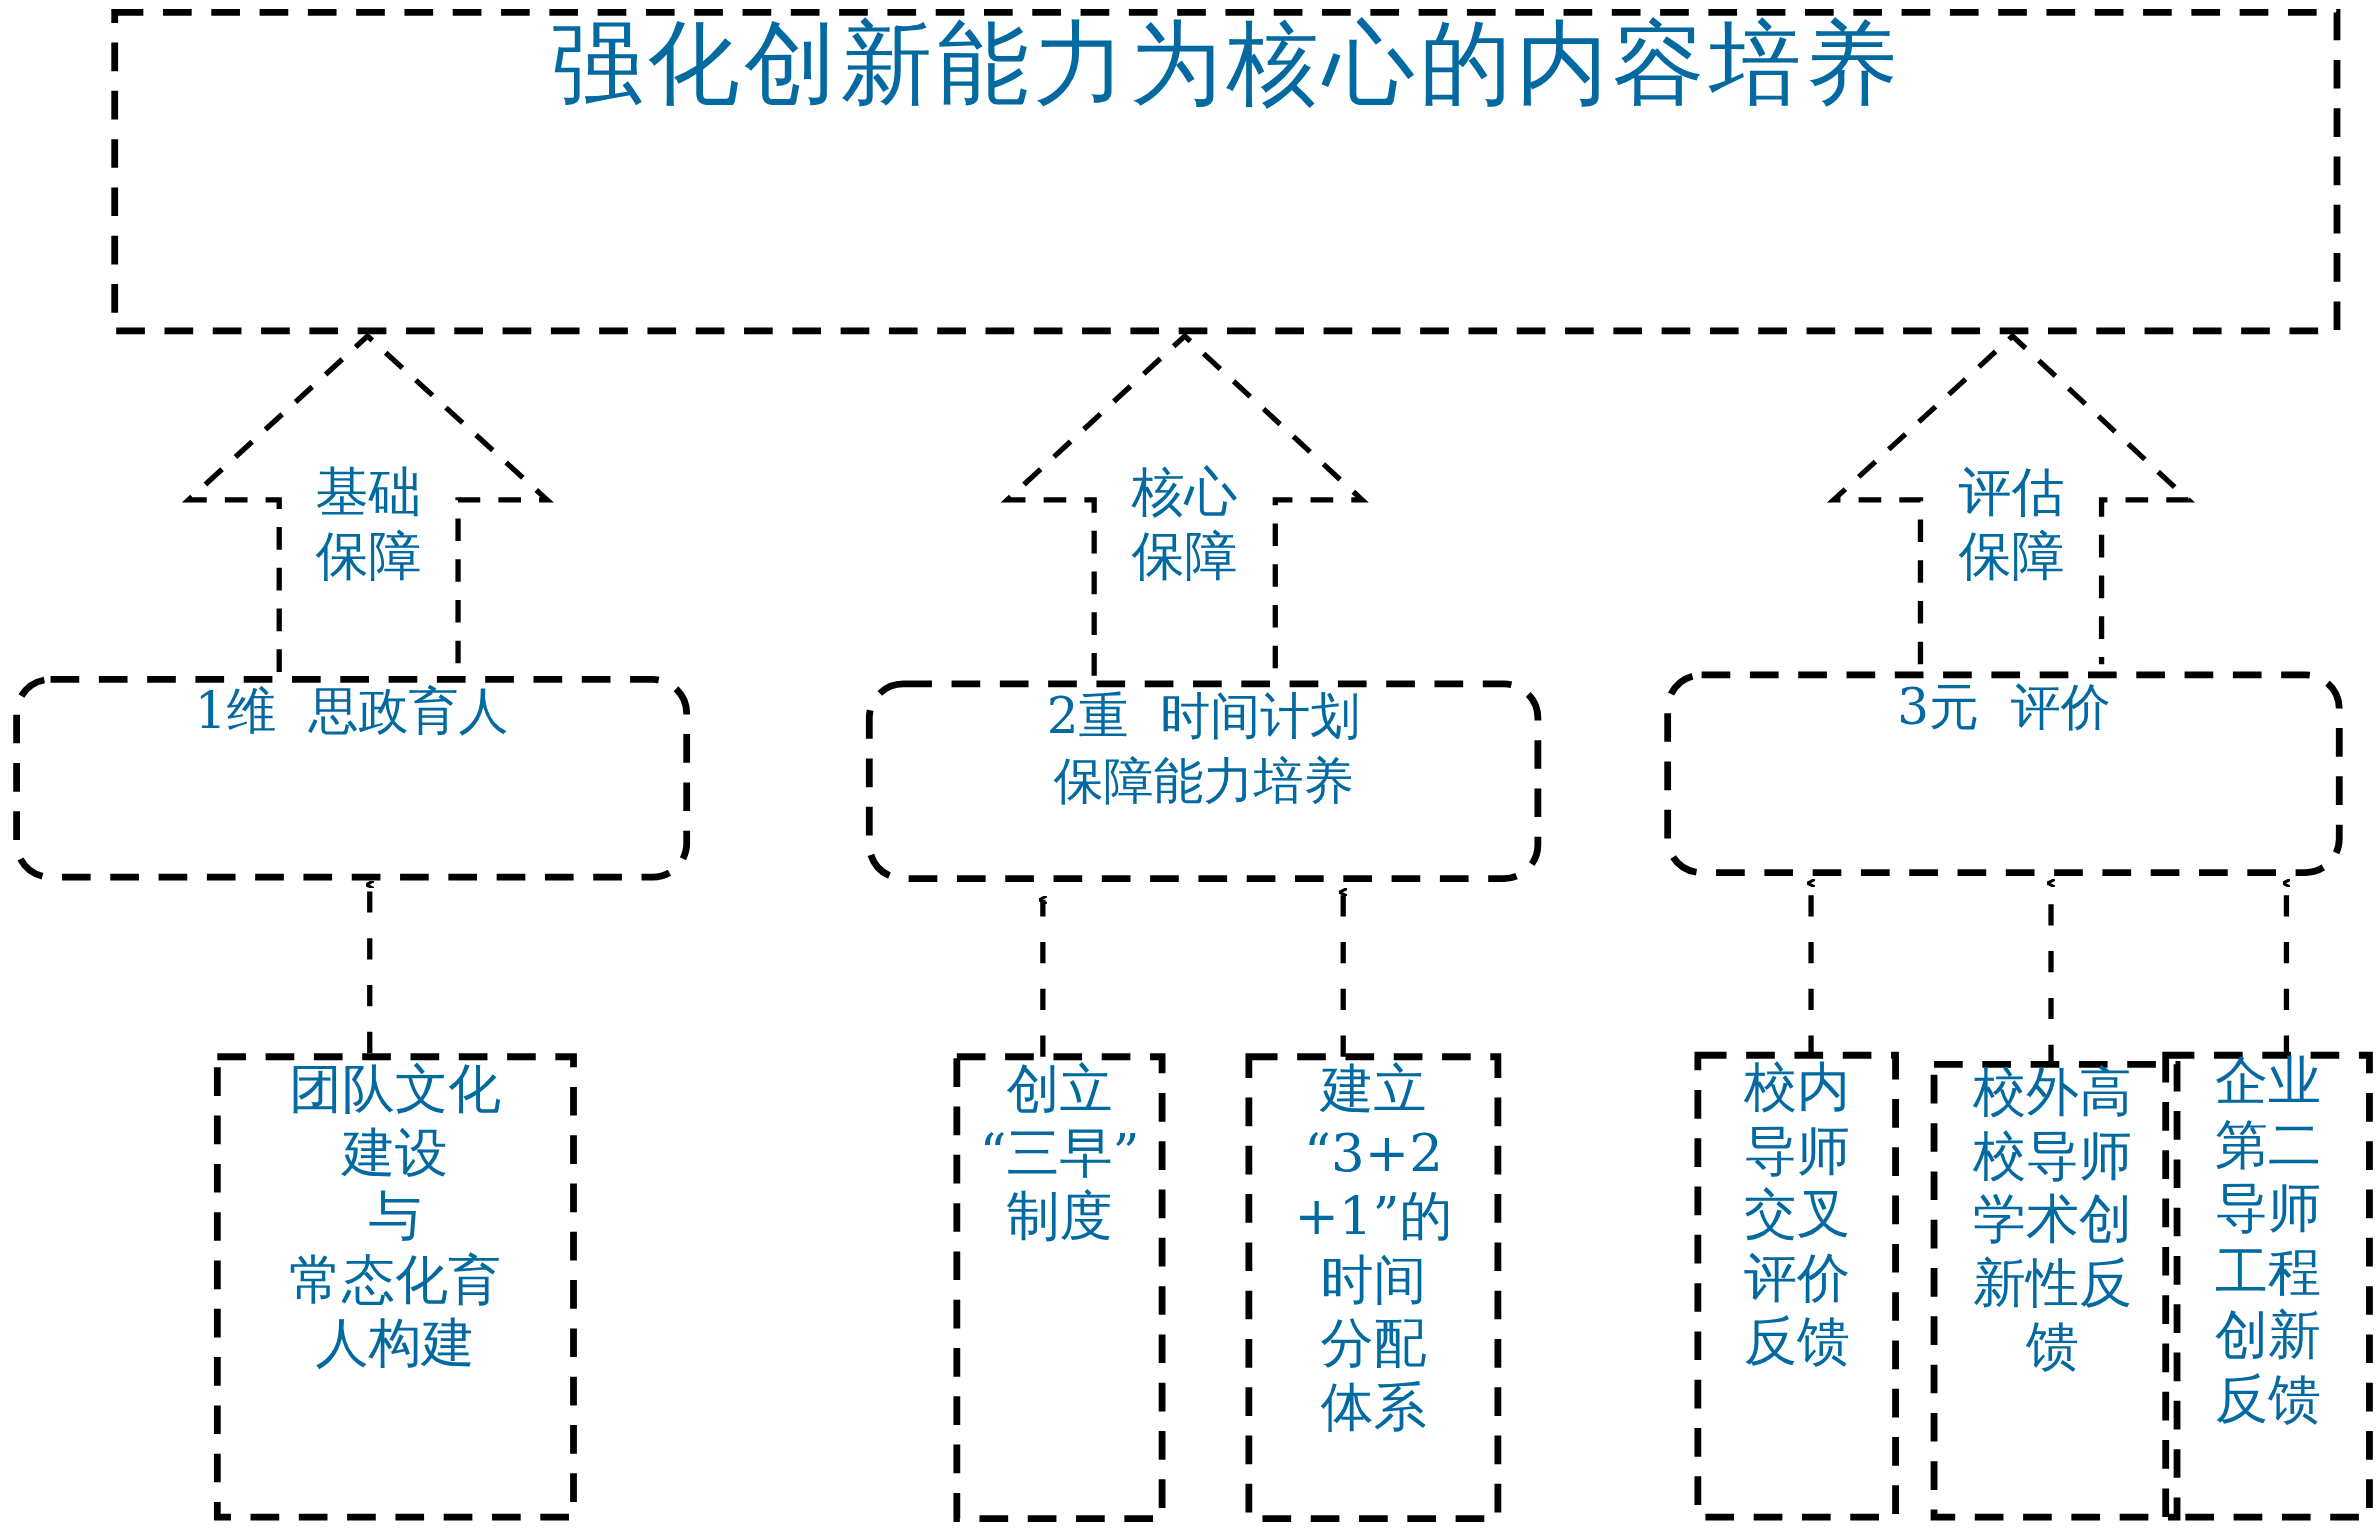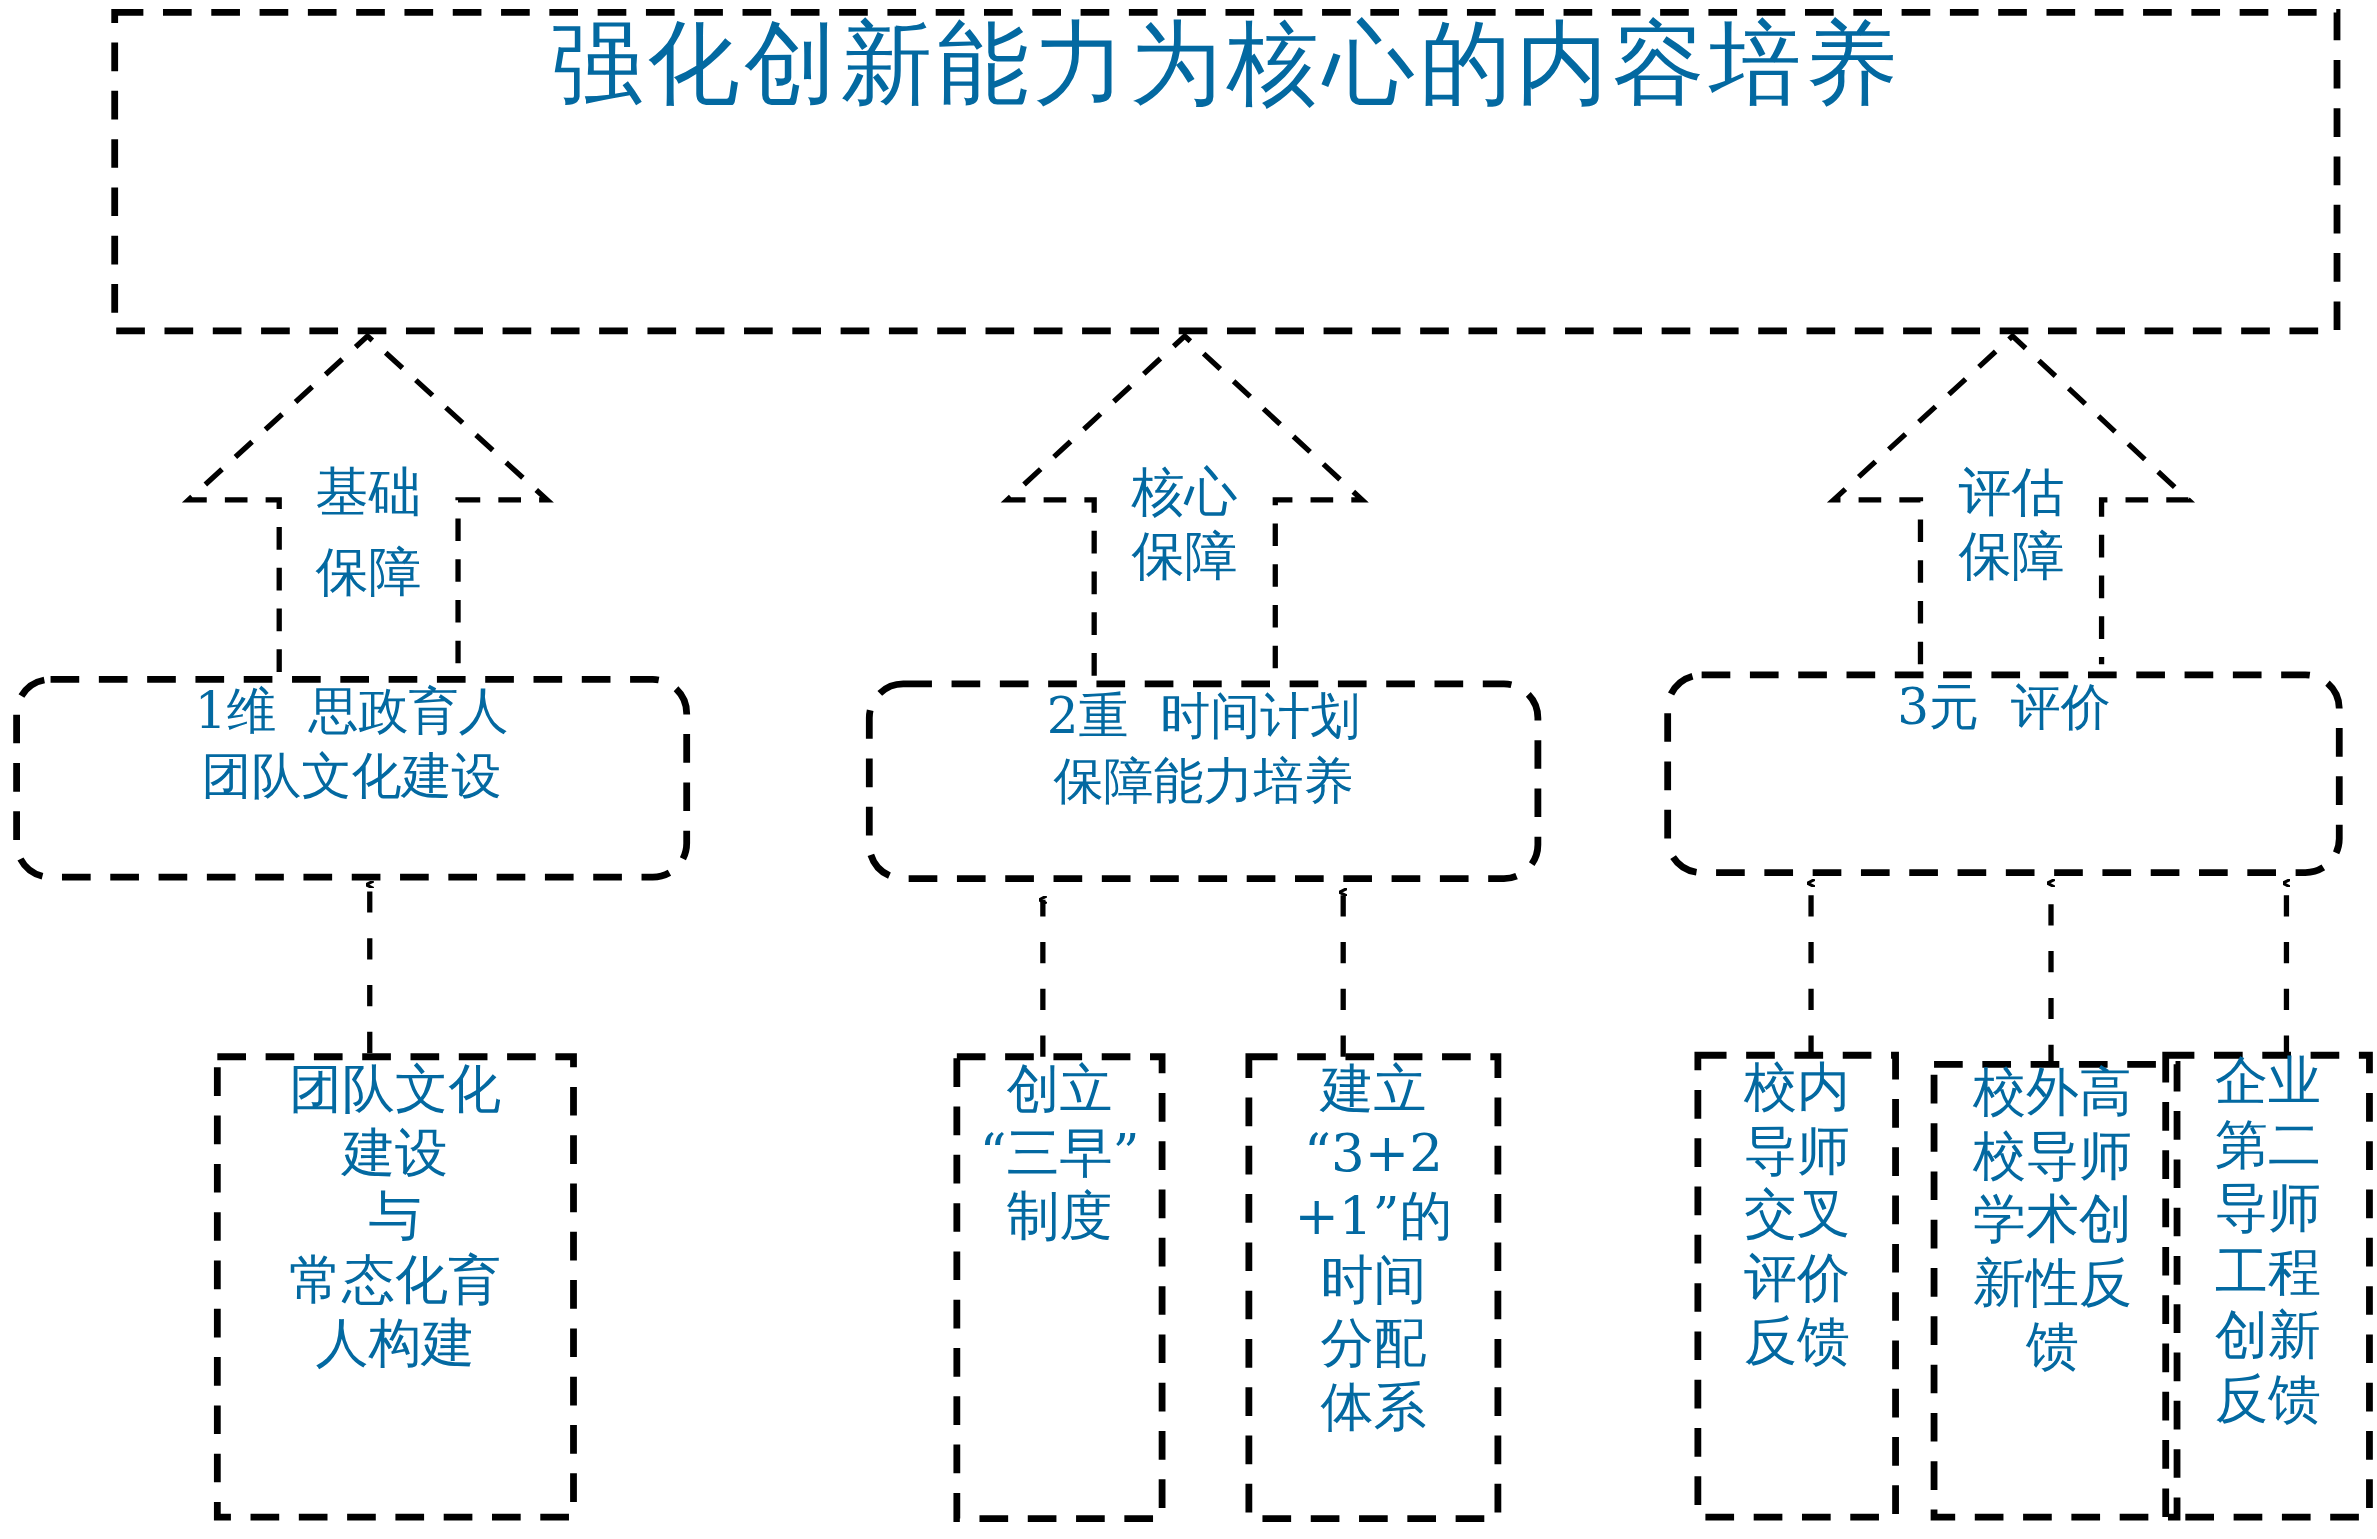--- a/index.html
+++ b/index.html
@@ -56,36 +56,35 @@
     <rect x="2250" y="1398" width="262" height="612"></rect>
     <rect x="2563" y="1410" width="322" height="600"></rect>
     <rect x="2870" y="1398" width="270" height="612"></rect>
   </g>
 </svg>
 
 <div class="txt title" style="left:115px; top:12px; width:2223px; height:302px;">
   <span>强化创新能力为核心的内容培养</span>
 </div>
 
-<div class="txt arrowlbl" style="left:279px; top:460px; width:179px; height:136px;gap:16px;">
+<div class="txt arrowlbl" style="left:279px; top:460px; width:179px; height:136px;">
   <span>基础</span>
   <span>保障</span>
 </div>
 <div class="txt arrowlbl" style="left:1094px; top:460px; width:181px; height:136px;">
   <span>核心</span>
   <span>保障</span>
 </div>
 <div class="txt arrowlbl" style="left:1921px; top:460px; width:181px; height:136px;">
   <span>评估</span>
   <span>保障</span>
 </div>
 
 <div class="txt mid" style="left:16.6px; top:679px; width:670px; height:198px;">
   <span>1维  思政育人</span>
-  <span>团队文化建设</span>
 </div>
 <div class="txt mid" style="left:869px; top:684px; width:669px; height:195px;">
   <span>2重  时间计划</span>
   <span>保障能力培养</span>
 </div>
 <div class="txt mid" style="left:1668px; top:675px; width:672px; height:198px;">
   <span>3元  评价</span>
 </div>
 
 <div class="txt bot" style="left:217px; top:1057px; width:356px; height:460px;">

